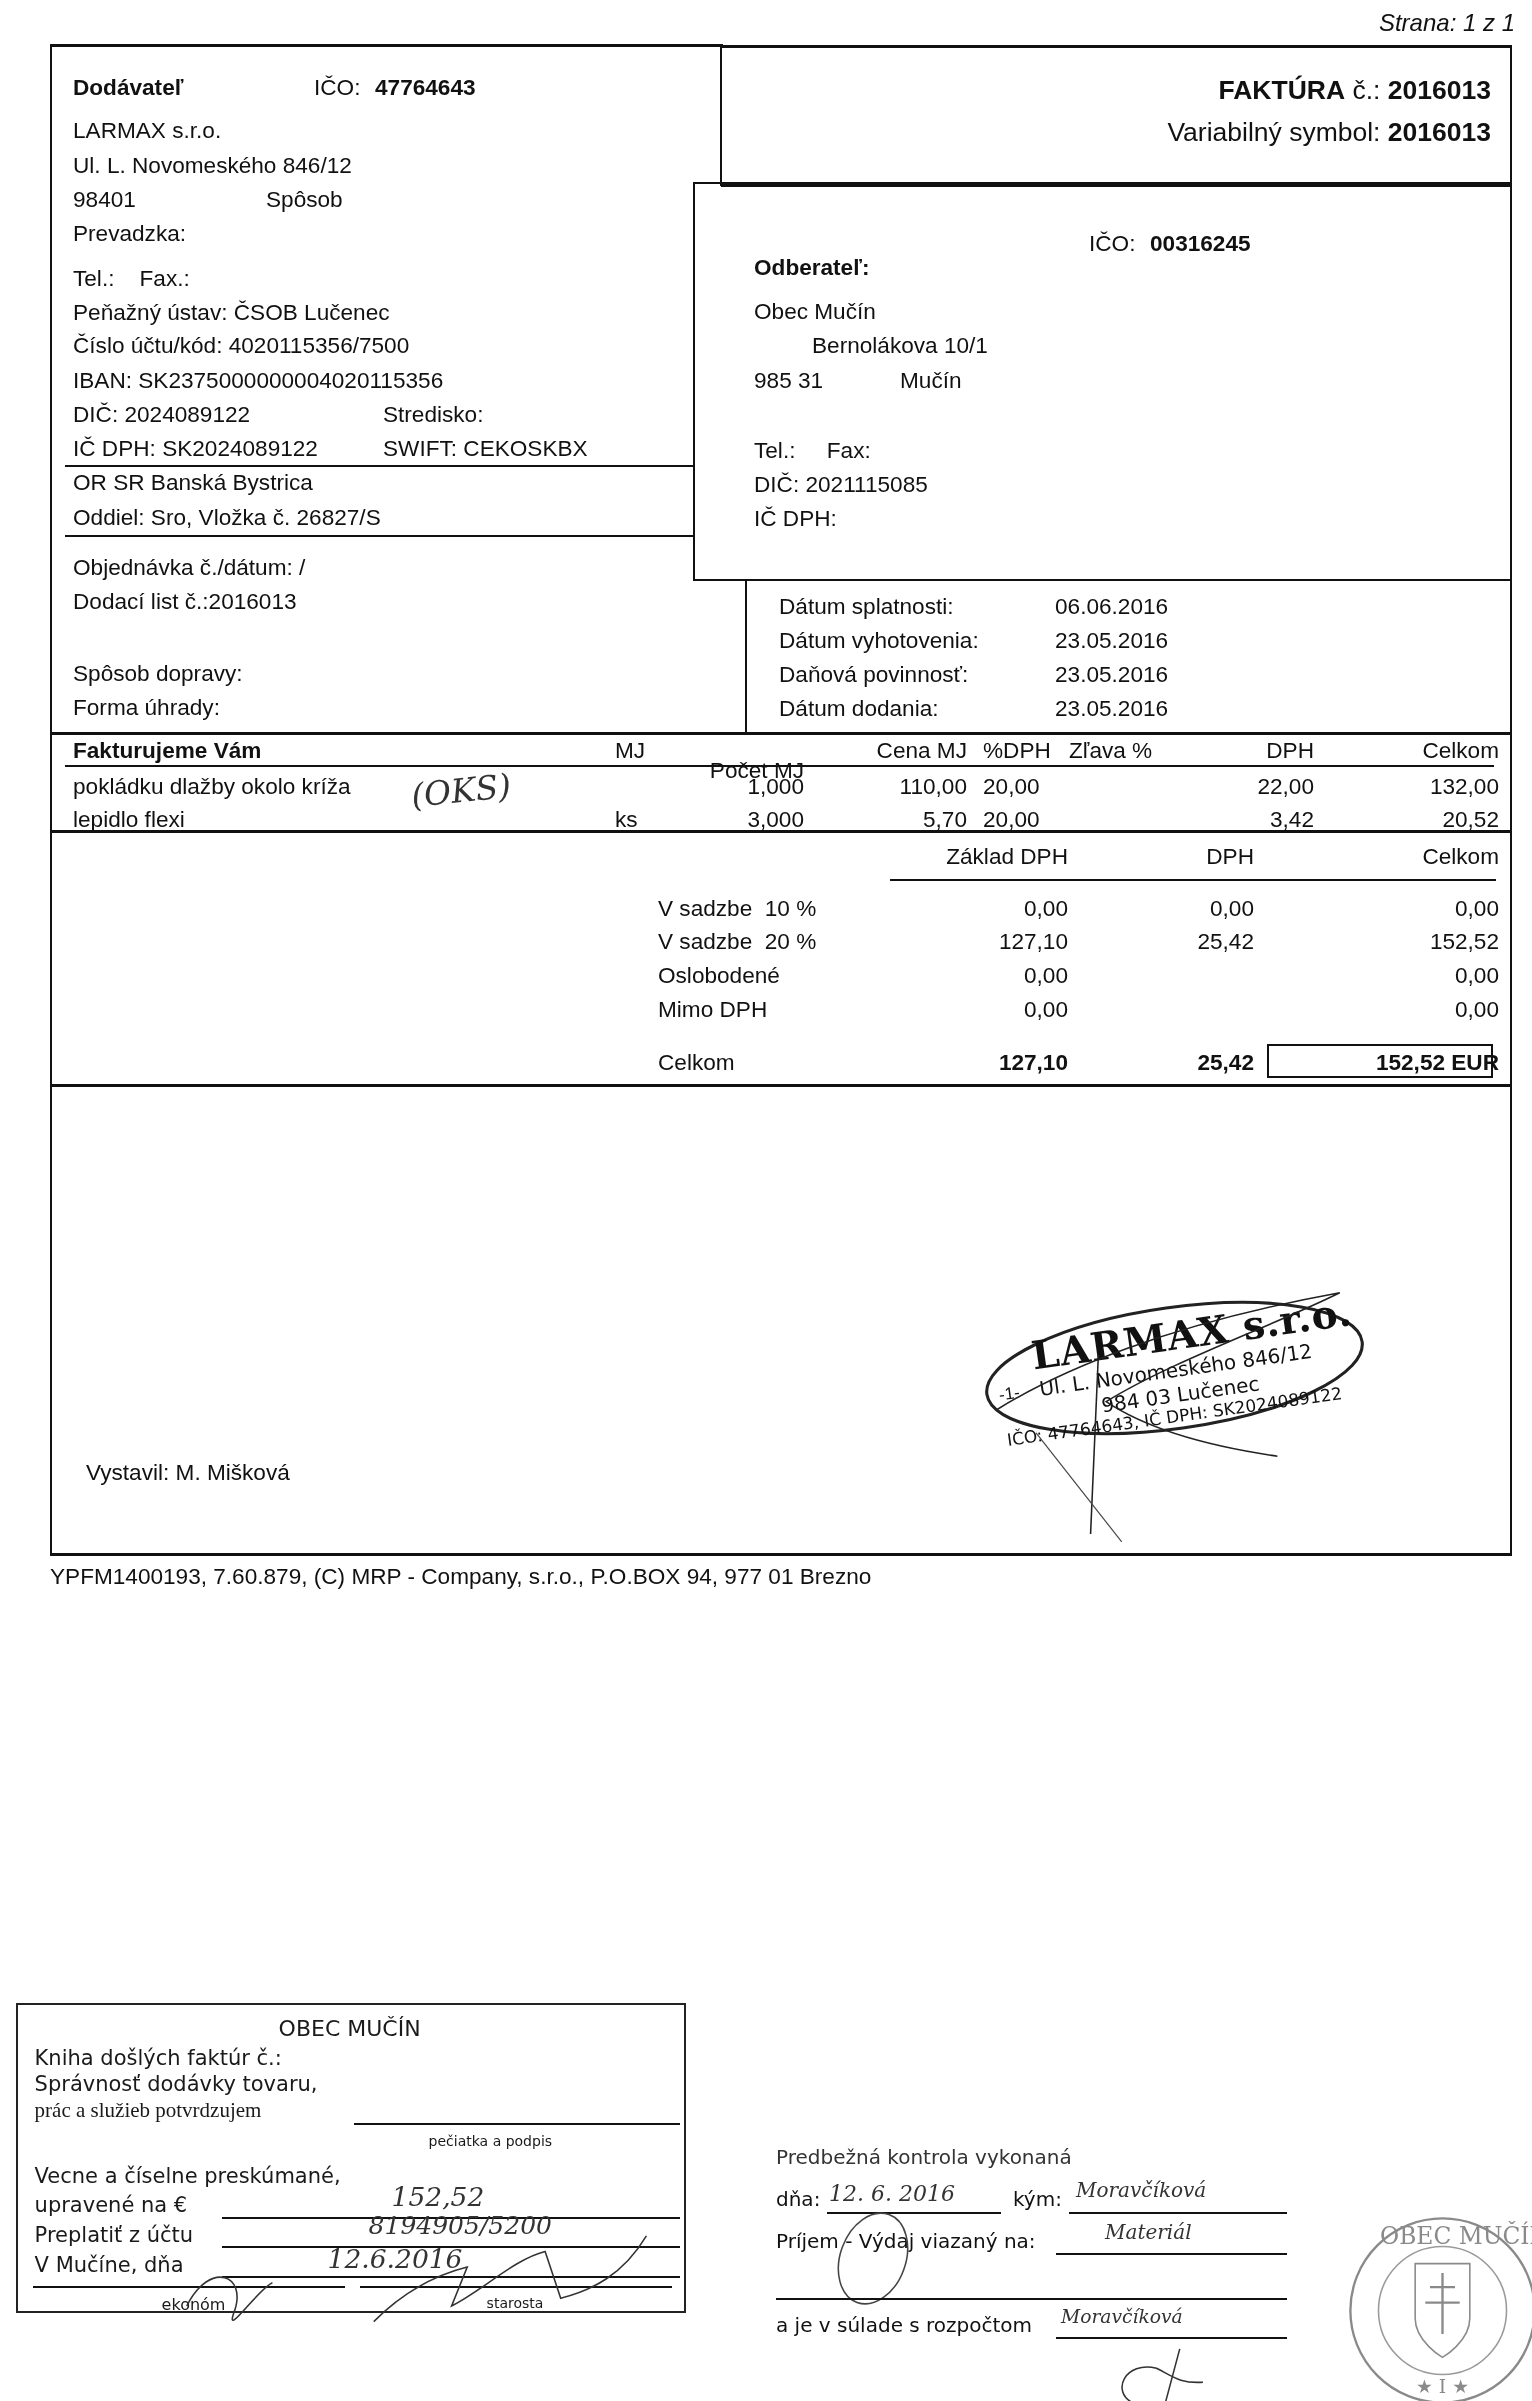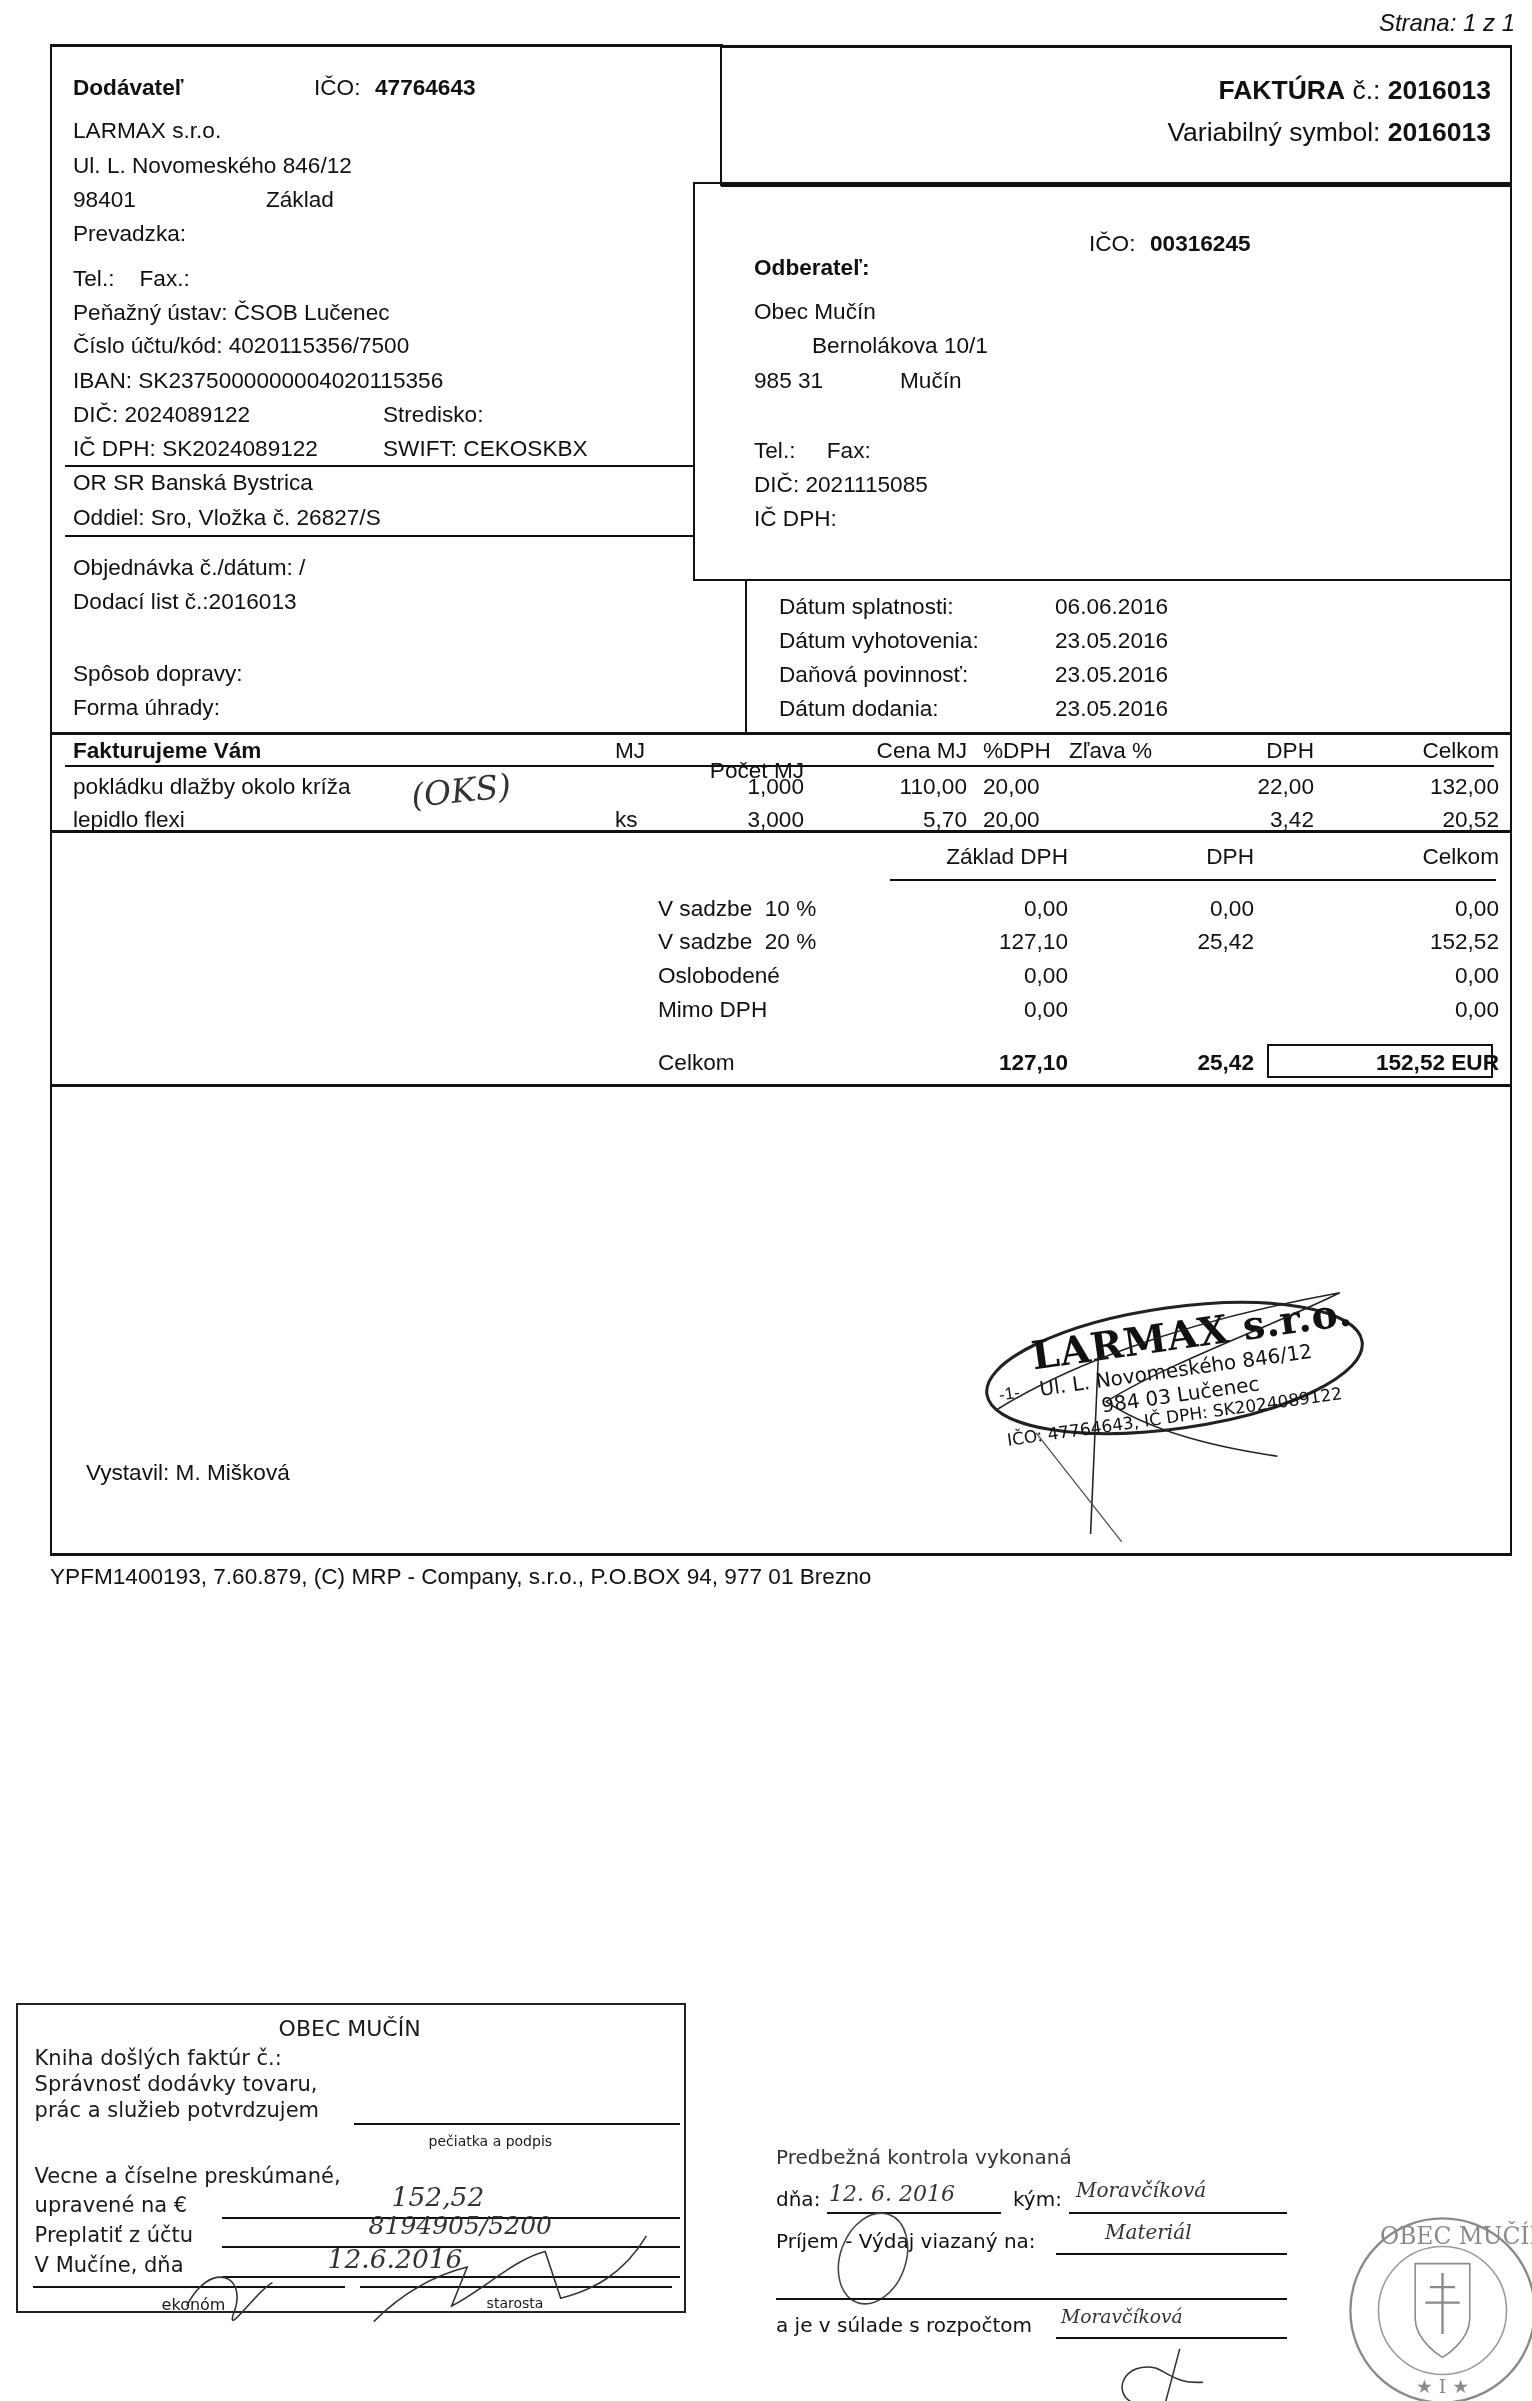--- a/index.html
+++ b/index.html
@@ -41,21 +41,21 @@
 
 <div class="line" style="left:890px; top:879px; width:606px; height:2.3px;"></div>
 <div class="line" style="left:50px; top:1084px; width:1462px; height:3.1px;"></div>
 
 <div class="abs b" style="left:73px; top:75px;">Dodávateľ</div>
 <div class="abs" style="left:314px; top:75px;">IČO:</div>
 <div class="abs b" style="left:375px; top:75px;">47764643</div>
 <div class="abs" style="left:73px; top:118px;">LARMAX s.r.o.</div>
 <div class="abs" style="left:73px; top:153px;">Ul. L. Novomeského 846/12</div>
 <div class="abs" style="left:73px; top:187px;">98401</div>
-<div class="abs" style="left:266px; top:187px;">Základ</div>
+<div class="abs" style="left:266px; top:187px;">Spôsob</div>
 <div class="abs" style="left:73px; top:221px;">Prevadzka:</div>
 <div class="abs" style="left:73px; top:266px; white-space:pre;">Tel.:    Fax.:</div>
 <div class="abs" style="left:73px; top:300px;">Peňažný ústav: ČSOB Lučenec</div>
 <div class="abs" style="left:73px; top:333px;">Číslo účtu/kód: 4020115356/7500</div>
 <div class="abs" style="left:73px; top:368px;">IBAN: SK2375000000004020115356</div>
 <div class="abs" style="left:73px; top:402px;">DIČ: 2024089122</div>
 <div class="abs" style="left:383px; top:402px;">Stredisko:</div>
 <div class="abs" style="left:73px; top:436px;">IČ DPH: SK2024089122</div>
 <div class="abs" style="left:383px; top:436px;">SWIFT: CEKOSKBX</div>
 <div class="abs" style="left:73px; top:470px;">OR SR Banská Bystrica</div>
@@ -183,21 +183,21 @@
 </svg>
 
 <div class="abs" style="left:86px; top:1460px;">Vystavil: M. Mišková</div>
 
 <div class="abs" style="left:50px; top:1564px; font-size:22.6px;">YPFM1400193, 7.60.879, (C) MRP - Company, s.r.o., P.O.BOX 94, 977 01 Brezno</div>
 
 <div class="abs stampbox-font" style="left:15.6px; top:2003px; width:670px; height:310px; border:2.3px solid #222; box-sizing:border-box; font-size:21px; color:#1a1a1a;">
   <div class="abs" style="left:261px; top:11px; font-size:22px;">OBEC MUČÍN</div>
   <div class="abs" style="left:17px; top:41px;">Kniha došlých faktúr č.:</div>
   <div class="abs" style="left:17px; top:67px;">Správnosť dodávky tovaru,</div>
-  <div class="abs" style="left:17px; top:93px;">prác a služieb potvrdzujem</div>
+  <div class="abs" style="left:17px; top:93px;font-family:Liberation Serif, serif;">prác a služieb potvrdzujem</div>
   <div class="line" style="left:336px; top:118px; width:326px; height:1.6px;"></div>
   <div class="abs" style="left:411px; top:128px; font-size:14px;">pečiatka a podpis</div>
   <div class="abs" style="left:17px; top:159px;">Vecne a číselne preskúmané,</div>
   <div class="abs" style="left:17px; top:188px;">upravené na €</div>
   <div class="line" style="left:204px; top:212px; width:458px; height:1.6px;"></div>
   <div class="abs hand" style="left:374px; top:176px; font-size:26.5px;">152,52</div>
   <div class="abs" style="left:17px; top:218px;">Preplatiť z účtu</div>
   <div class="line" style="left:204px; top:241px; width:458px; height:1.6px;"></div>
   <div class="abs hand" style="left:351px; top:206px; font-size:25px;">8194905/5200</div>
   <div class="abs" style="left:17px; top:248px;">V Mučíne, dňa</div>

